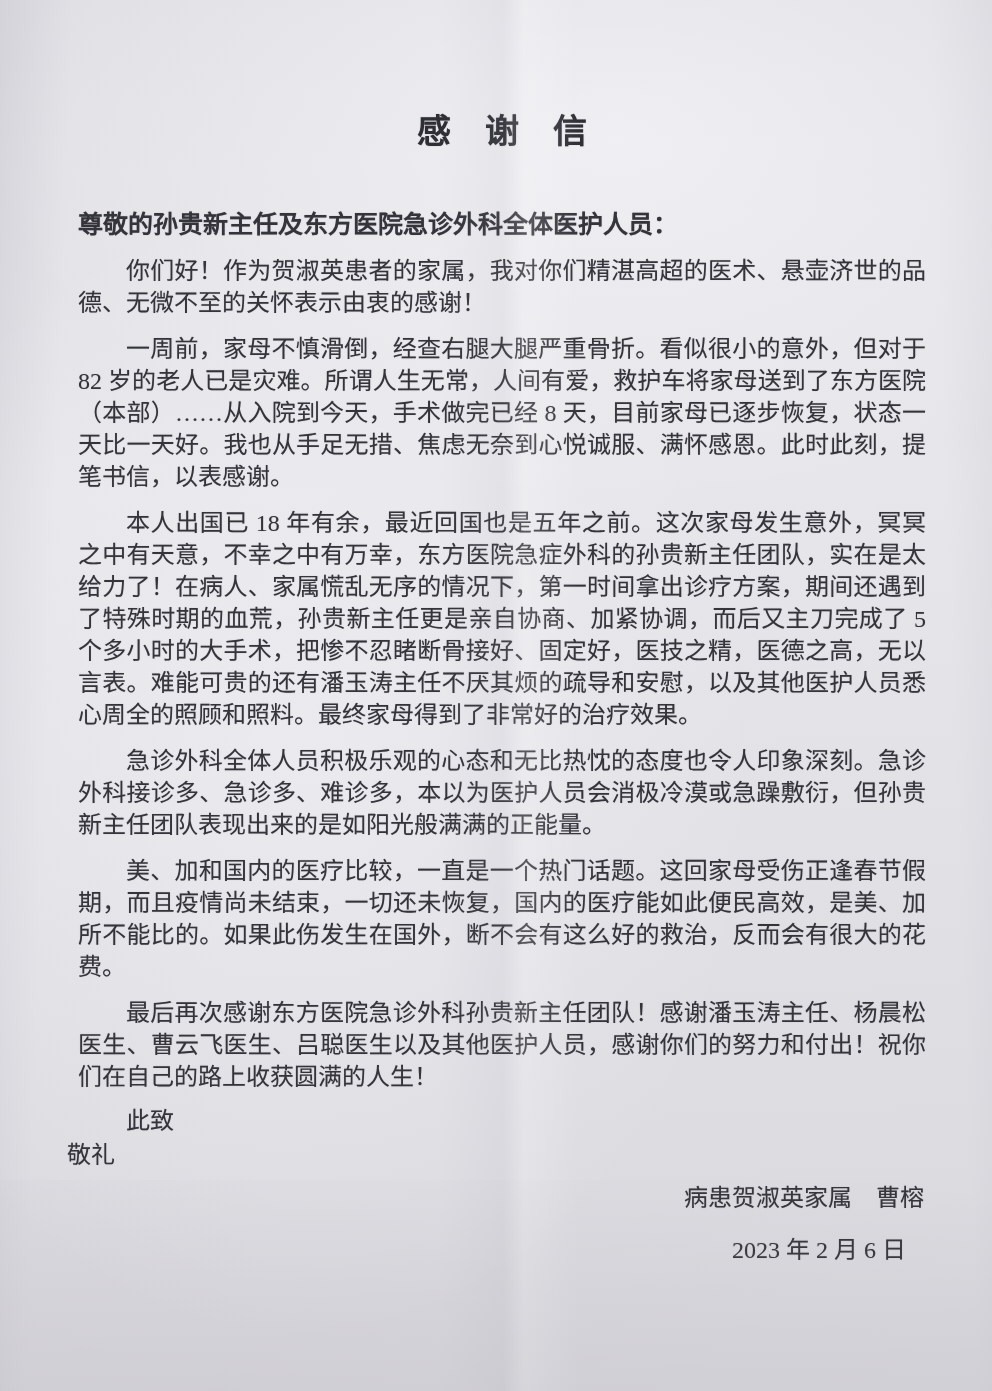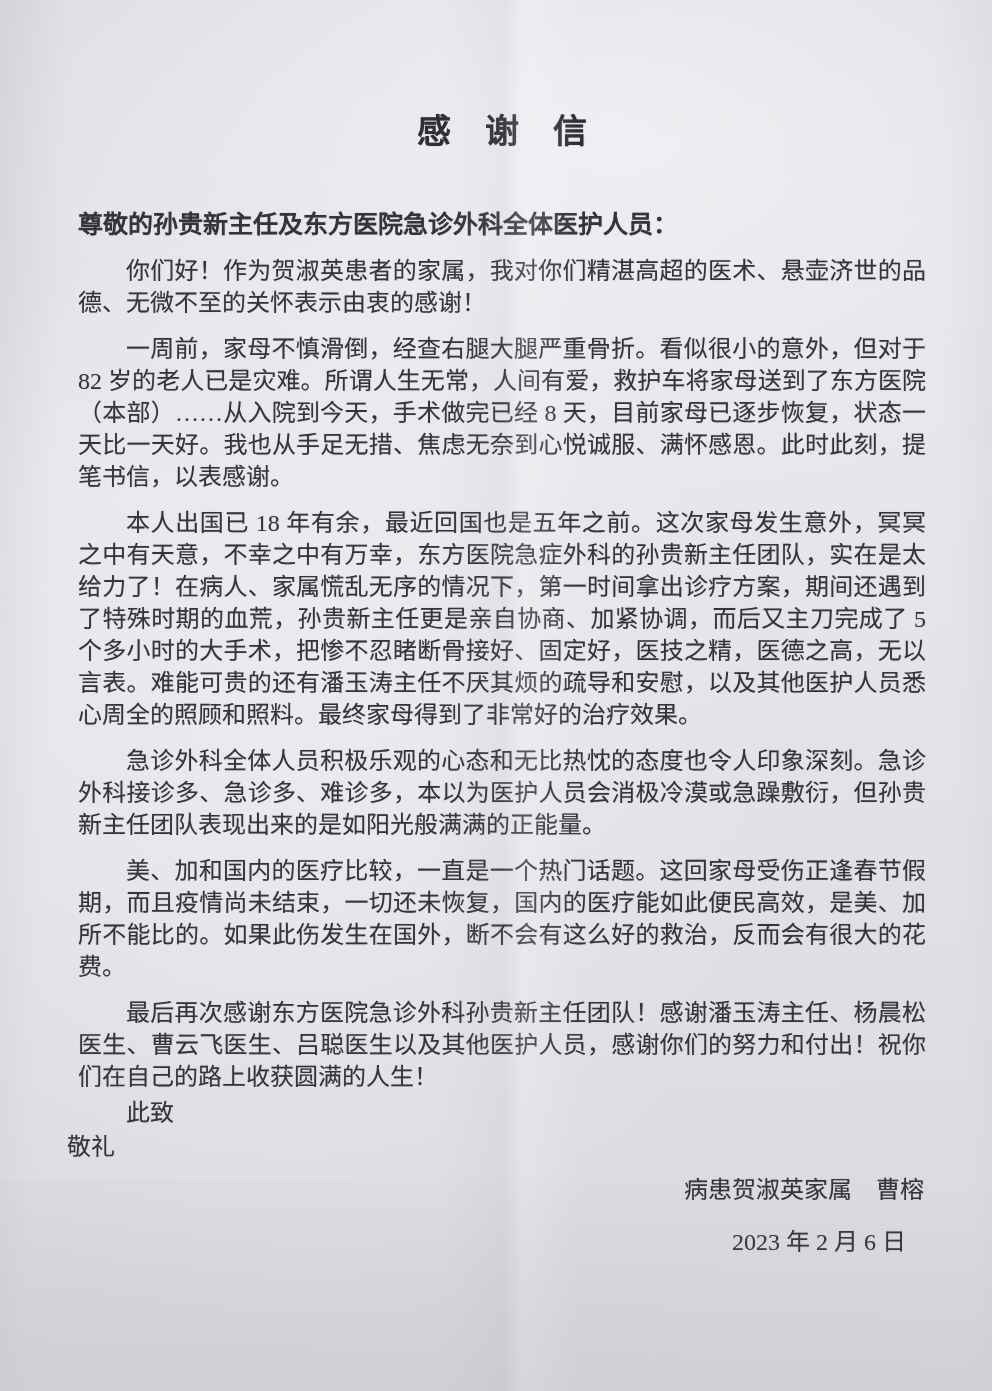--- a/index.html
+++ b/index.html
@@ -55,21 +55,21 @@
   .para {
     margin-top: 14px;
     font-size: 24px;
     line-height: 32px;
     text-align: justify;
     text-indent: 2em;
     text-shadow: 0 0 1px rgba(52,52,60,0.30);
   }
 
   .cizhi {
-    margin-top: 4px;
+    margin-top: 12px;
     font-size: 24px;
     line-height: 32px;
     text-indent: 2em;
     text-shadow: 0 0 1px rgba(52,52,60,0.30);
   }
 
   .jingli {
     margin-top: 2px;
     margin-left: -11px;
     font-size: 24px;

